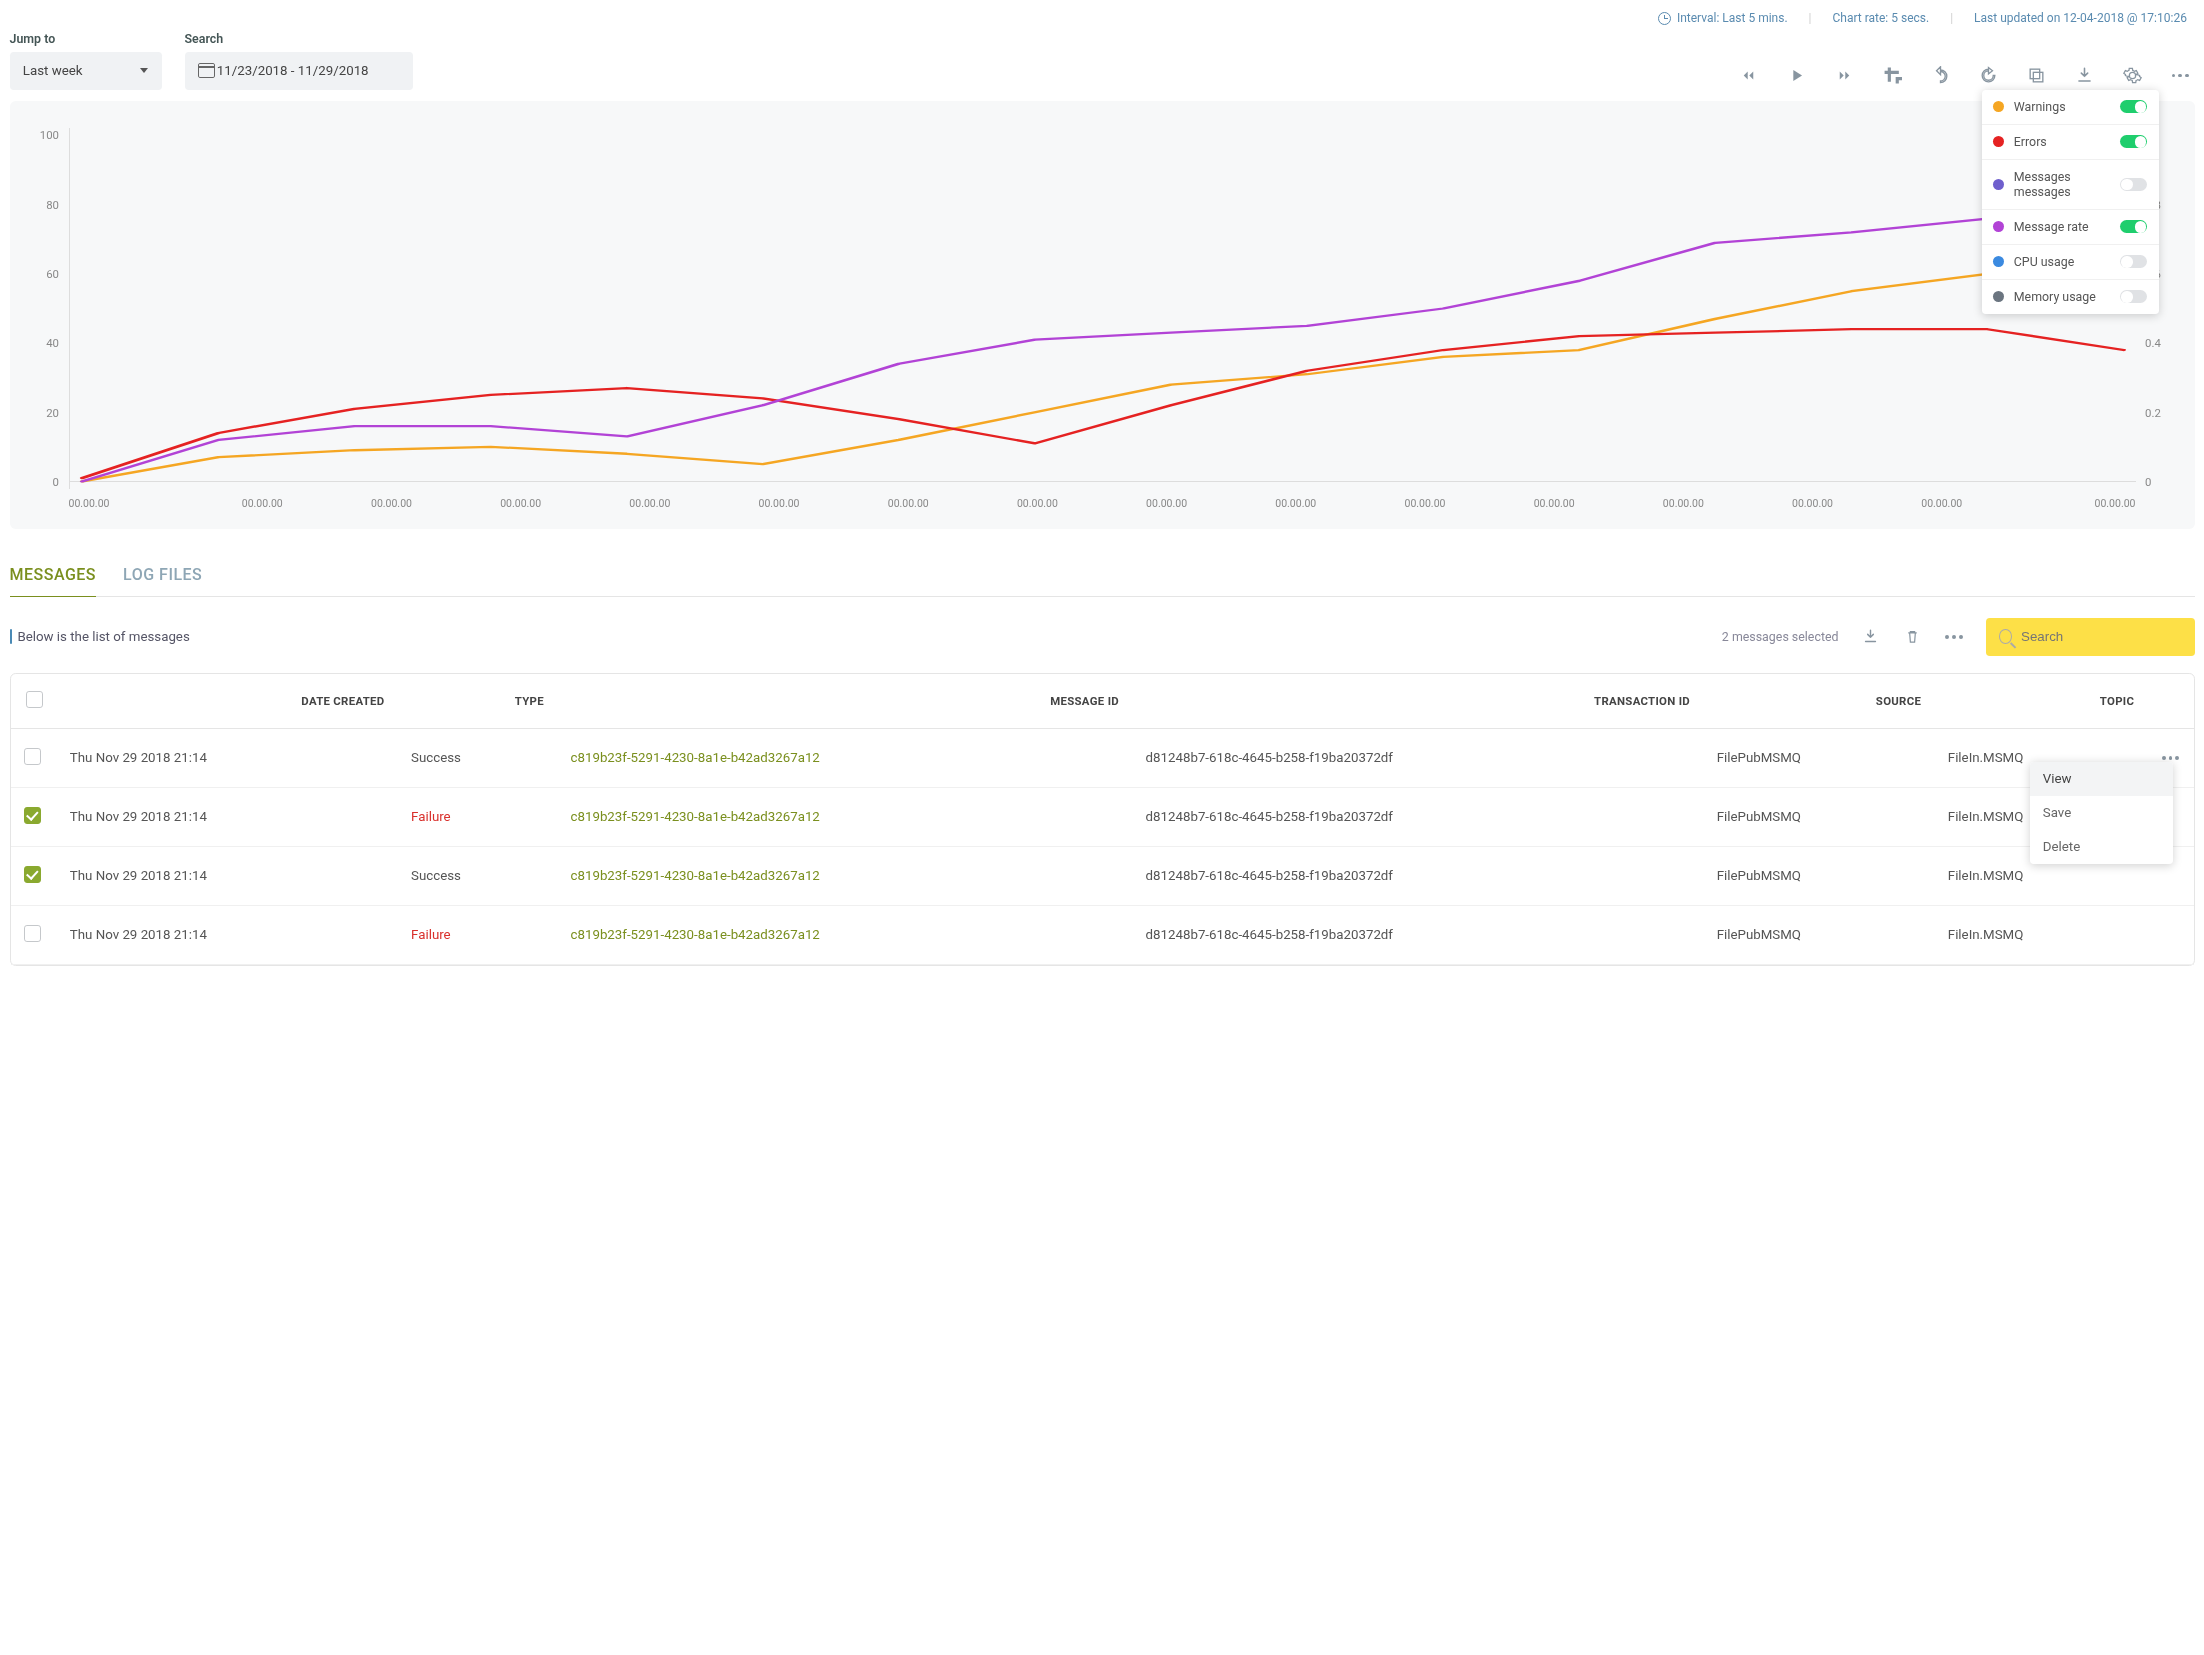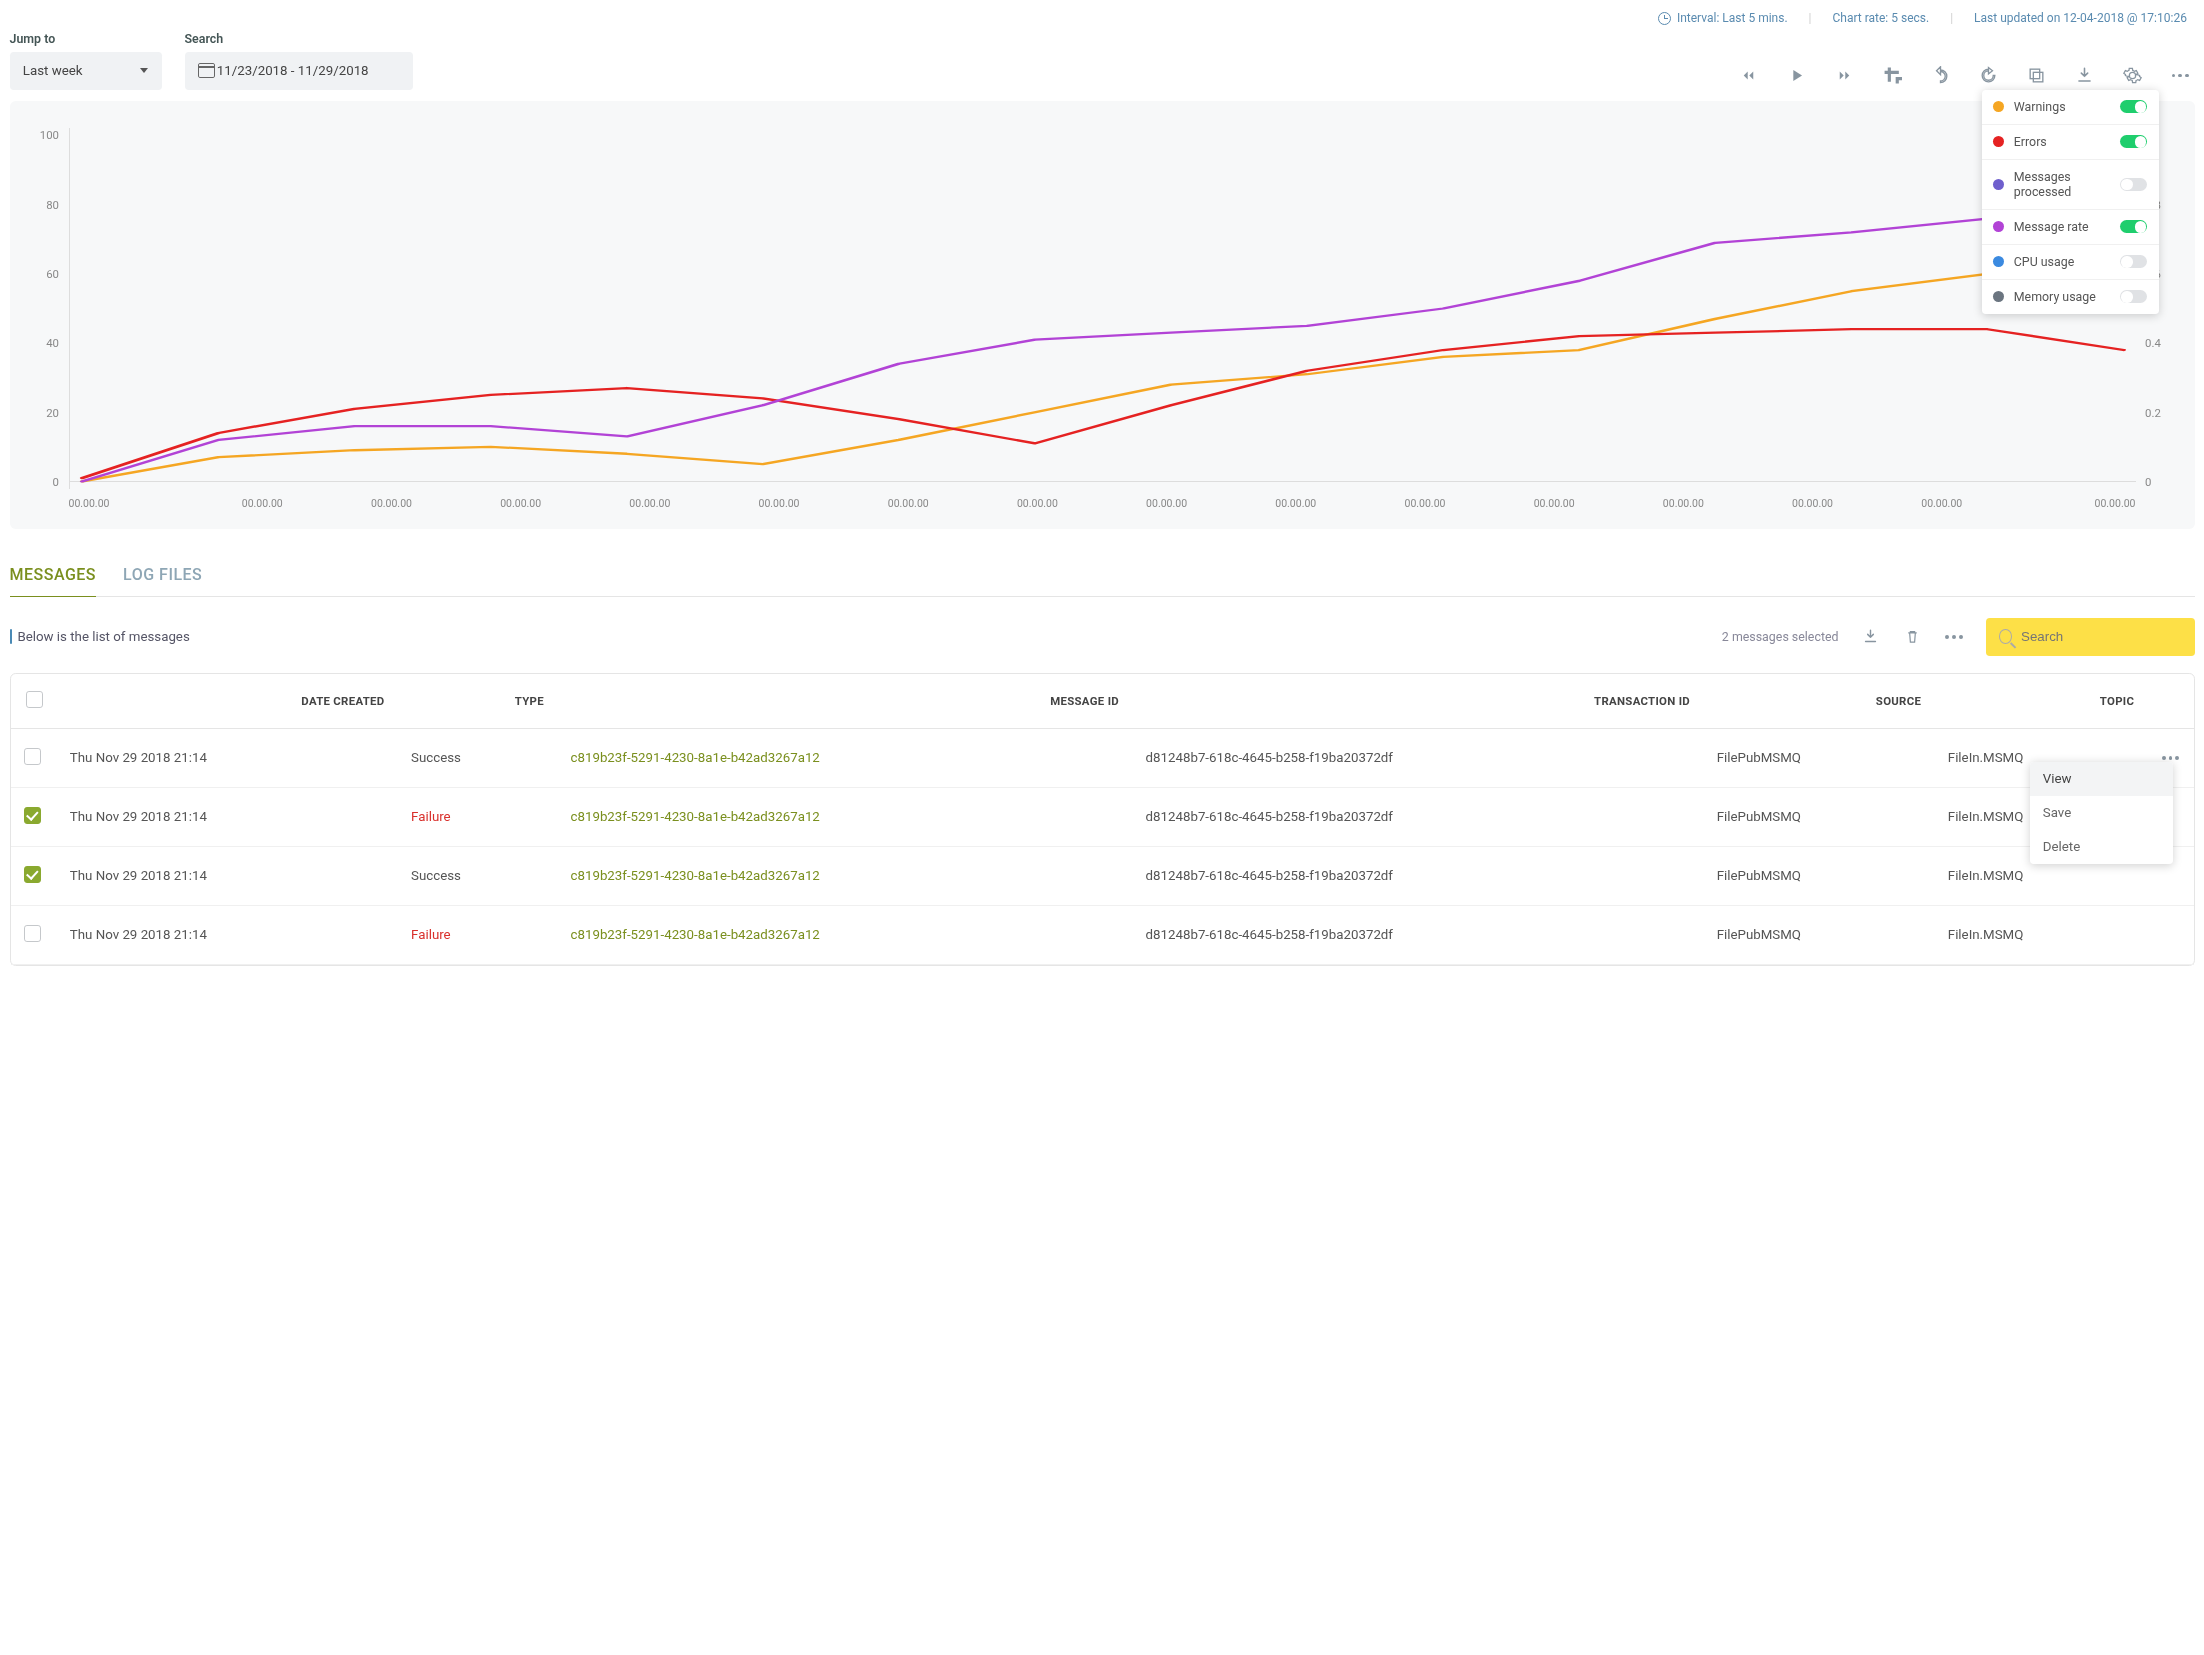--- a/index.html
+++ b/index.html
@@ -314,21 +314,21 @@
         <span class="legend-label">Warnings</span>
         <span class="toggle on"></span>
       </div>
       <div class="legend-item">
         <span class="legend-dot" style="background: rgb(229, 34, 34);"></span>
         <span class="legend-label">Errors</span>
         <span class="toggle on"></span>
       </div>
       <div class="legend-item">
         <span class="legend-dot" style="background: rgb(111, 95, 205);"></span>
-        <span class="legend-label">Messages processed</span>
+        <span class="legend-label">Messages messages</span>
         <span class="toggle off"></span>
       </div>
       <div class="legend-item">
         <span class="legend-dot" style="background: rgb(178, 67, 214);"></span>
         <span class="legend-label">Message rate</span>
         <span class="toggle on"></span>
       </div>
       <div class="legend-item">
         <span class="legend-dot" style="background: rgb(59, 138, 224);"></span>
         <span class="legend-label">CPU usage</span>

